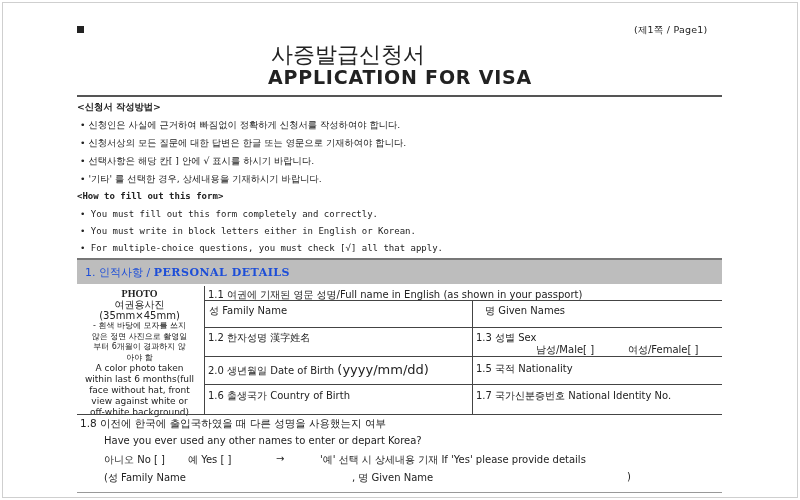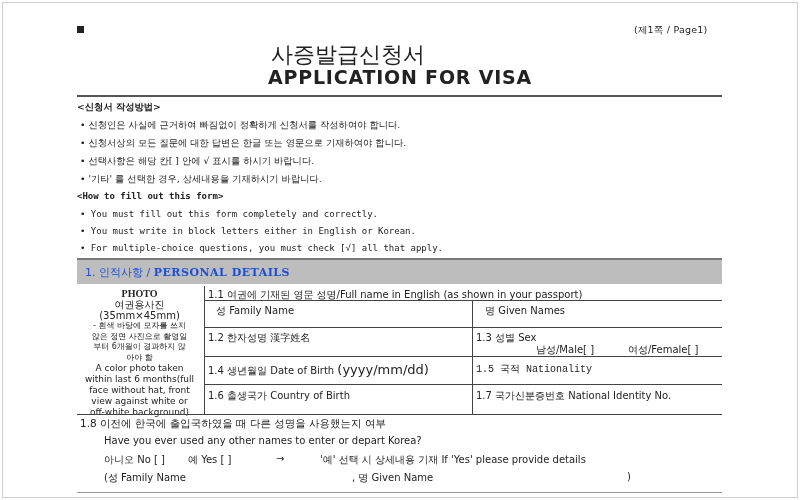--- a/index.html
+++ b/index.html
@@ -75,37 +75,37 @@
 <div class="grid" style="left:472px; top:301px; width:0; height:113px; border-left-width:1px;"></div>
 <div class="grid" style="left:204px; top:300px; width:518px; height:0; border-top-width:1px;"></div>
 <div class="grid" style="left:204px; top:327px; width:518px; height:0; border-top-width:1px;"></div>
 <div class="grid" style="left:204px; top:356px; width:518px; height:0; border-top-width:1px;"></div>
 <div class="grid" style="left:204px; top:384px; width:518px; height:0; border-top-width:1px;"></div>
 <div class="grid" style="left:77px; top:414px; width:645px; height:0; border-top-width:1px;"></div>
 <div class="grid" style="left:77px; top:492px; width:645px; height:0; border-top-width:1px; border-color:#999;"></div>
 
 <div class="abs cell-txt" style="left:208px; top:288px;">1.1 여권에 기재된 영문 성명/Full name in English (as shown in your passport)</div>
 
-<div class="abs cell-txt" style="left:216px; top:304px;">성 Family Name</div>
+<div class="abs cell-txt" style="left:209px; top:304px;">성 Family Name</div>
 <div class="abs" style="left:205px; top:314px; width:266px; height:12px;"></div>
 <div class="abs cell-txt" style="left:485px; top:304px;">명 Given Names</div>
 <div class="abs" style="left:473px; top:314px; width:248px; height:12px;"></div>
 
 <div class="abs cell-txt" style="left:208px; top:331px;">1.2 한자성명 漢字姓名</div>
 <div class="abs" style="left:205px; top:342px; width:266px; height:13px;"></div>
 <div class="abs cell-txt" style="left:476px; top:331px;">1.3 성별 Sex</div>
 <div class="abs cell-txt" style="left:536px; top:343px;">남성/Male[    ]</div>
 <div class="abs cell-txt" style="left:628px; top:343px;">여성/Female[    ]</div>
 
 <div class="abs cell-txt" style="left:208px; top:362px;">
-  <span>1.4 생년월일 Date of Birth</span>
+  <span>2.0 생년월일 Date of Birth</span>
   <span style="font-size:13px;">(yyyy/mm/dd)</span>
 </div>
 <div class="abs" style="left:205px; top:372px; width:266px; height:11px;"></div>
-<div class="abs cell-txt" style="left:476px; top:362px;font-family:Liberation Mono, monospace;">1.5 국적  Nationality</div>
+<div class="abs cell-txt" style="left:476px; top:362px;">1.5 국적  Nationality</div>
 <div class="abs" style="left:473px; top:372px; width:248px; height:11px;"></div>
 
 <div class="abs cell-txt" style="left:208px; top:389px;text-align:center;">1.6 출생국가 Country of Birth</div>
 <div class="abs" style="left:205px; top:400px; width:266px; height:13px;"></div>
 <div class="abs cell-txt" style="left:476px; top:389px;">1.7 국가신분증번호 National Identity No.</div>
 <div class="abs" style="left:473px; top:400px; width:248px; height:13px;"></div>
 
 <div class="abs cell-txt" style="left:80px; top:417px; font-size:10.5px;">1.8 이전에 한국에 출입국하였을 때 다른 성명을 사용했는지 여부</div>
 <div class="abs cell-txt" style="left:104px; top:435px;">Have you ever used any other names to enter or depart Korea?</div>
 <div class="abs cell-txt" style="left:104px; top:453px;">아니오 No [    ]</div>

